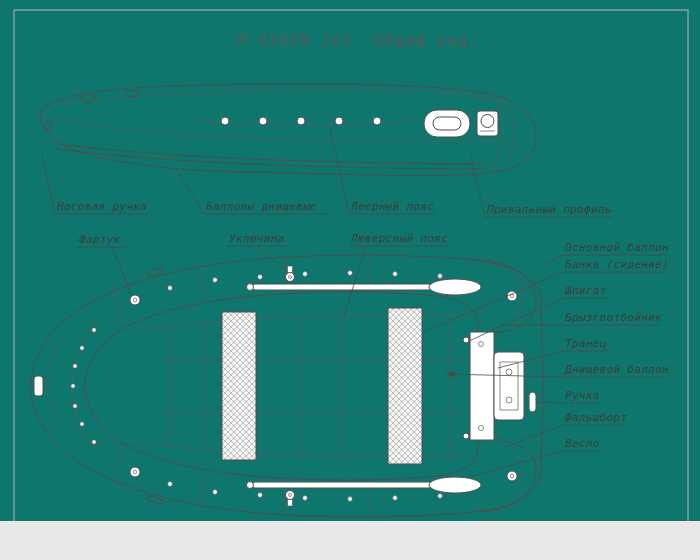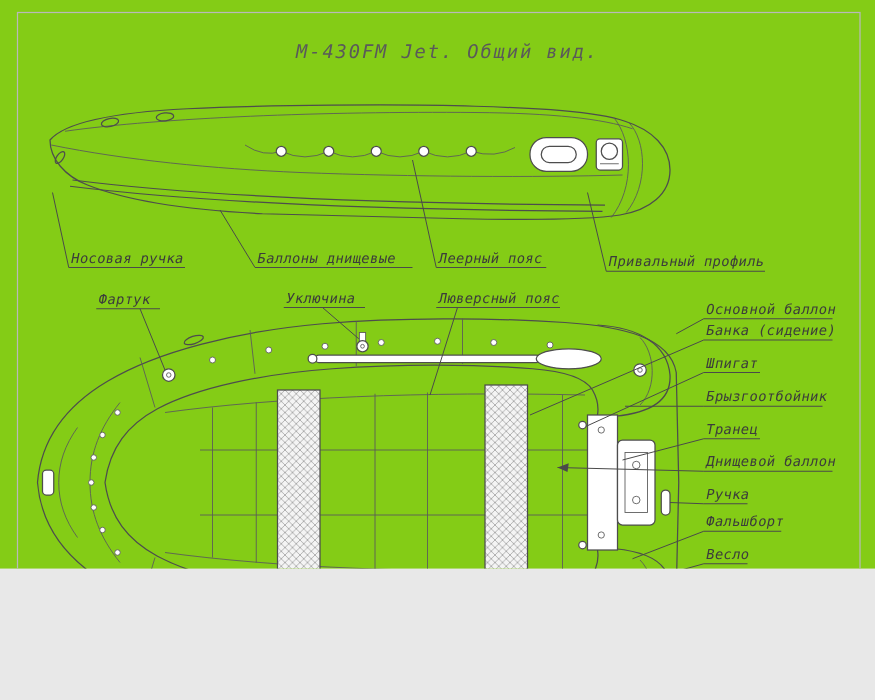--- a/index.html
+++ b/index.html
@@ -1,19 +1,19 @@
 <!DOCTYPE html>
 <html><head>
 <meta charset="utf-8">
 <style>
   html,body{margin:0;padding:0;background:#e8e8e8;}
   .page{
     position:relative;
-    width:700px;height:455px;
-    background:#84cc16;
+    width:700px;height:521px;
+    background:#0f766e;
     font-family:"DejaVu Sans Mono", monospace;
     overflow:hidden;
   }
   svg{display:block;}
   .lbl{
     font-family:"DejaVu Sans Mono", monospace;
     font-style:italic;
     font-size:11px;
     letter-spacing:0.3px;
     fill:#3c3c3c;

